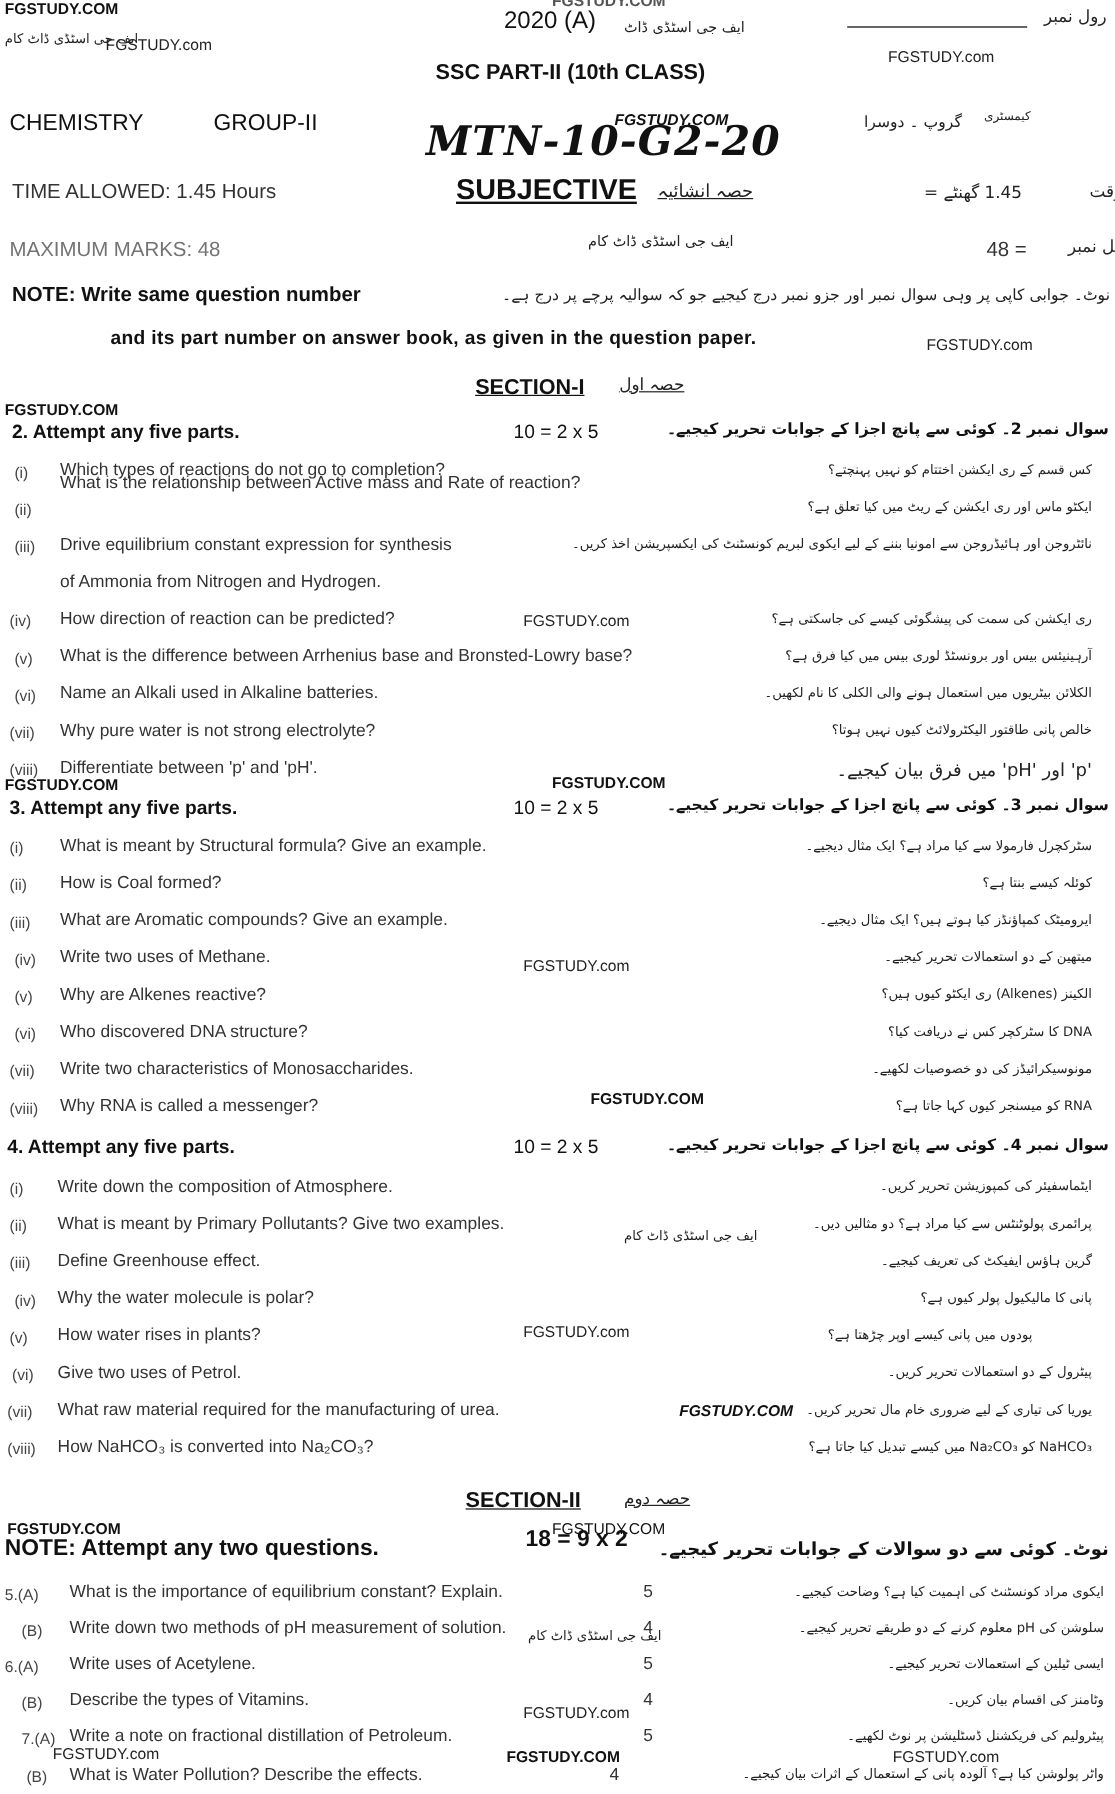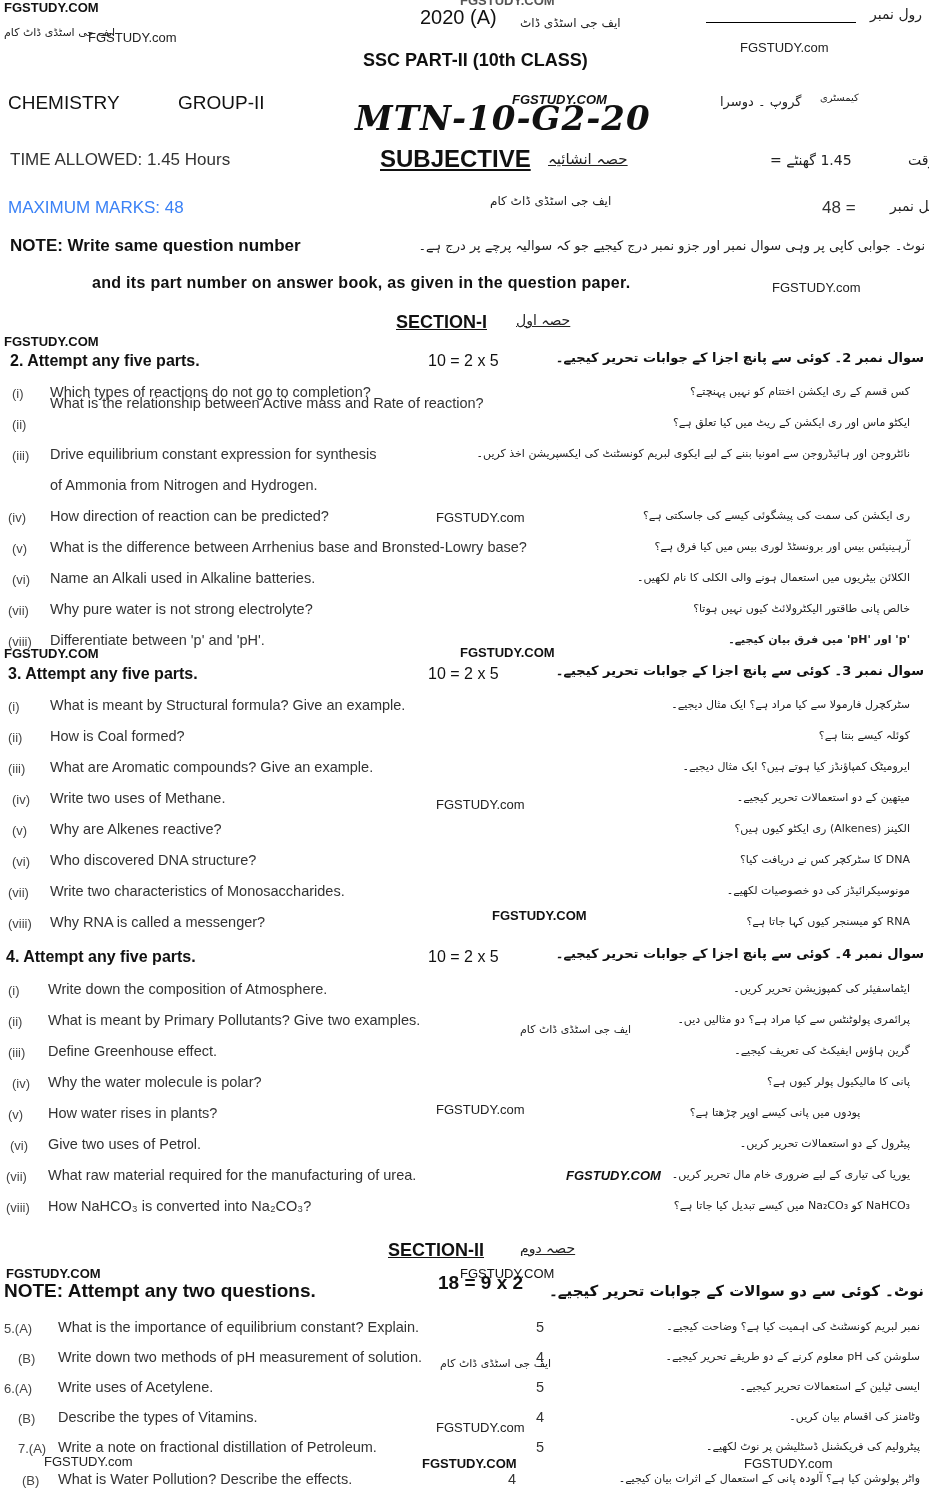--- a/index.html
+++ b/index.html
@@ -40,21 +40,21 @@
 <div class="abs hand" style="left:355px;top:98px;">MTN-10-G2-20</div>
 <div class="abs ur" style="left:820px;top:92px;font-size:10px;">کیمسٹری</div>
 <div class="abs ur" style="left:720px;top:94px;font-size:13px;">گروپ ۔ دوسرا</div>
 
 <div class="abs hd" style="left:10px;top:150px;color:#333;">TIME ALLOWED: 1.45  Hours</div>
 <div class="abs subj" style="left:380px;top:145px;">SUBJECTIVE</div>
 <div class="abs ur" style="left:548px;top:150px;font-size:15px;text-decoration:underline;">حصہ انشائیہ</div>
 <div class="abs ur" style="left:770px;top:152px;font-size:14px;">1.45 گھنٹے  =</div>
 <div class="abs ur" style="left:908px;top:152px;font-size:14px;">وقت</div>
 
-<div class="abs hd" style="left:8px;top:198px;color:#3b82f6;">MAXIMUM MARKS: 48</div>
+<div class="abs hd" style="left:8px;top:198px;color:#737373;">MAXIMUM MARKS: 48</div>
 <div class="abs ur" style="left:490px;top:194px;font-size:12px;">ایف جی اسٹڈی ڈاٹ کام</div>
 <div class="abs hd" style="left:822px;top:198px;color:#333;">48  =</div>
 <div class="abs ur" style="left:890px;top:198px;font-size:14px;">کل نمبر</div>
 
 <div class="abs" style="left:10px;top:236px;font-size:17px;font-weight:bold;">NOTE:   Write same question number</div>
 <div class="abs ur" style="left:420px;top:238px;font-size:13px;width:505px;text-align:right;">نوٹ۔ جوابی کاپی پر وہی سوال نمبر اور جزو نمبر درج کیجیے جو کہ سوالیہ پرچے پر درج ہے۔</div>
 <div class="abs" style="left:92px;top:274px;font-size:16px;font-weight:bold;letter-spacing:0.3px;">and its part number on answer book, as given in the question paper.</div>
 <div class="abs wm" style="left:772px;top:280px;">FGSTUDY.com</div>
 
 <div class="abs sec" style="left:396px;top:312px;">SECTION-I</div>
@@ -92,21 +92,21 @@
   <div class="abs num" style="left:12px;top:572px;">(vi)</div>
   <div class="abs q" style="left:50px;top:570px;">Name an Alkali used in Alkaline batteries.</div>
   <div class="abs ur" style="left:560px;top:571px;width:350px;text-align:right;font-size:11px;">الکلائن بیٹریوں میں استعمال ہونے والی الکلی کا نام لکھیں۔</div>
 
   <div class="abs num" style="left:8px;top:603px;">(vii)</div>
   <div class="abs q" style="left:50px;top:601px;">Why pure water is not strong electrolyte?</div>
   <div class="abs ur" style="left:560px;top:602px;width:350px;text-align:right;font-size:11px;">خالص پانی طاقتور الیکٹرولائٹ کیوں نہیں ہوتا؟</div>
 
   <div class="abs num" style="left:8px;top:634px;">(viii)</div>
   <div class="abs q" style="left:50px;top:632px;">Differentiate between 'p' and 'pH'.</div>
-  <div class="abs ur" style="left:600px;top:633px;width:310px;text-align:right;font-size:11px;font-weight:bold;">'p' اور 'pH' میں فرق بیان کیجیے۔</div>
+  <div class="abs ur" style="left:600px;top:633px;width:310px;text-align:right;font-size:15px;">'p' اور 'pH' میں فرق بیان کیجیے۔</div>
 </div>
 <div class="abs wmb" style="left:4px;top:646px;">FGSTUDY.COM</div>
 <div class="abs wmb" style="left:460px;top:645px;">FGSTUDY.COM</div>
 
 <div class="abs qh" style="left:8px;top:665px;">3.  Attempt any five parts.</div>
 <div class="abs qh" style="left:428px;top:665px;font-weight:normal;">10 = 2 x 5</div>
 <div class="abs urb" style="left:620px;top:663px;width:304px;text-align:left;font-size:13px;">سوال نمبر 3۔ کوئی سے پانچ اجزا کے جوابات تحریر کیجیے۔</div>
 
 <div>
   <div class="abs num" style="left:8px;top:699px;">(i)</div>
@@ -191,21 +191,21 @@
 <div class="abs wmb" style="left:460px;top:1266px;font-weight:normal;">FGSTUDY.COM</div>
 
 <div class="abs" style="left:4px;top:1280px;font-size:19px;font-weight:bold;">NOTE:    Attempt any two questions.</div>
 <div class="abs" style="left:438px;top:1272px;font-size:19px;font-weight:bold;">18 = 9 x 2</div>
 <div class="abs urb" style="left:570px;top:1282px;width:354px;text-align:right;font-size:15px;">نوٹ۔ کوئی سے دو سوالات کے جوابات تحریر کیجیے۔</div>
 
 <div>
   <div class="abs num" style="left:4px;top:1321px;">5.(A)</div>
   <div class="abs q" style="left:58px;top:1319px;">What is the importance of equilibrium constant?   Explain.</div>
   <div class="abs mk" style="left:536px;top:1319px;">5</div>
-  <div class="abs ur" style="left:590px;top:1320px;width:330px;text-align:right;font-size:11px;">نمبر لبریم کونسٹنٹ کی اہمیت کیا ہے؟ وضاحت کیجیے۔</div>
+  <div class="abs ur" style="left:590px;top:1320px;width:330px;text-align:right;font-size:11px;">ایکوی مراد کونسٹنٹ کی اہمیت کیا ہے؟ وضاحت کیجیے۔</div>
 
   <div class="abs num" style="left:18px;top:1351px;">(B)</div>
   <div class="abs q" style="left:58px;top:1349px;">Write down two methods of pH measurement of solution.</div>
   <div class="abs mk" style="left:536px;top:1349px;">4</div>
   <div class="abs ur" style="left:440px;top:1357px;font-size:11px;">ایف جی اسٹڈی ڈاٹ کام</div>
   <div class="abs ur" style="left:590px;top:1350px;width:330px;text-align:right;font-size:11px;">سلوشن کی pH معلوم کرنے کے دو طریقے تحریر کیجیے۔</div>
 
   <div class="abs num" style="left:4px;top:1381px;">6.(A)</div>
   <div class="abs q" style="left:58px;top:1379px;">Write uses of Acetylene.</div>
   <div class="abs mk" style="left:536px;top:1379px;">5</div>

